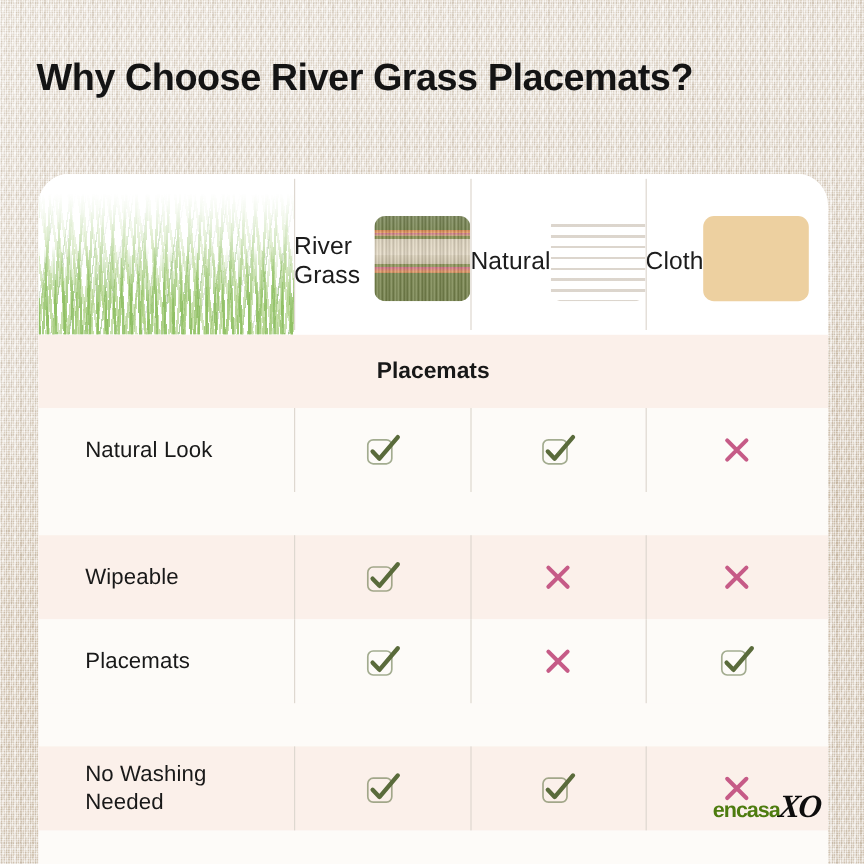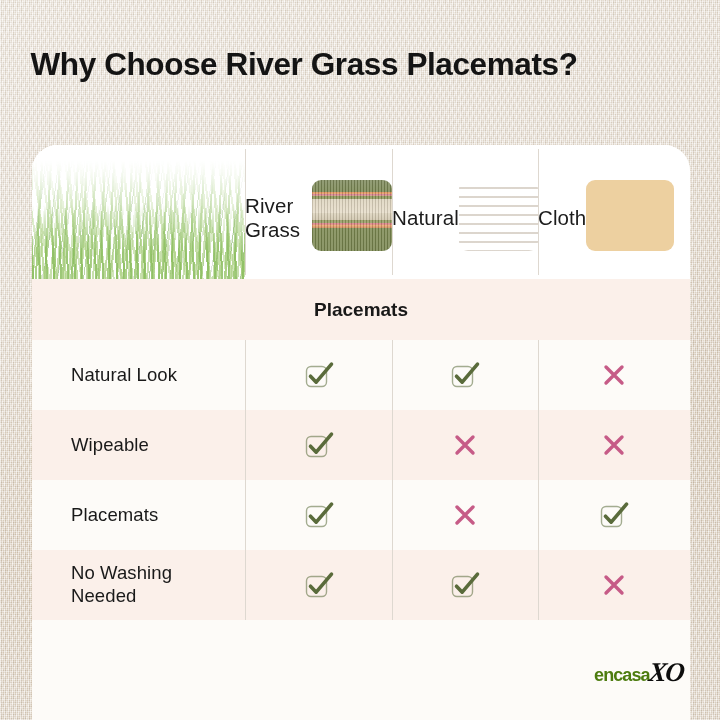--- a/index.html
+++ b/index.html
@@ -211,21 +211,21 @@
     left: 0; top: 195px;
     width: 658px;
   }
   .row {
     position: relative;
     display: flex;
     align-items: center;
     height: 70px;
     justify-content: space-between;
   }
-  .row.alt { background: #fbf0ea; }
+  .row.alt { background: #fbf0ea; margin-top: 36px; }
   .row.white { background: #fdfbf8; }
   .row .cell {
     position: relative;
     height: 70px;
     display: flex;
     align-items: center;
     justify-content: center;
   }
   .row .cell.label {
     width: 213px;

